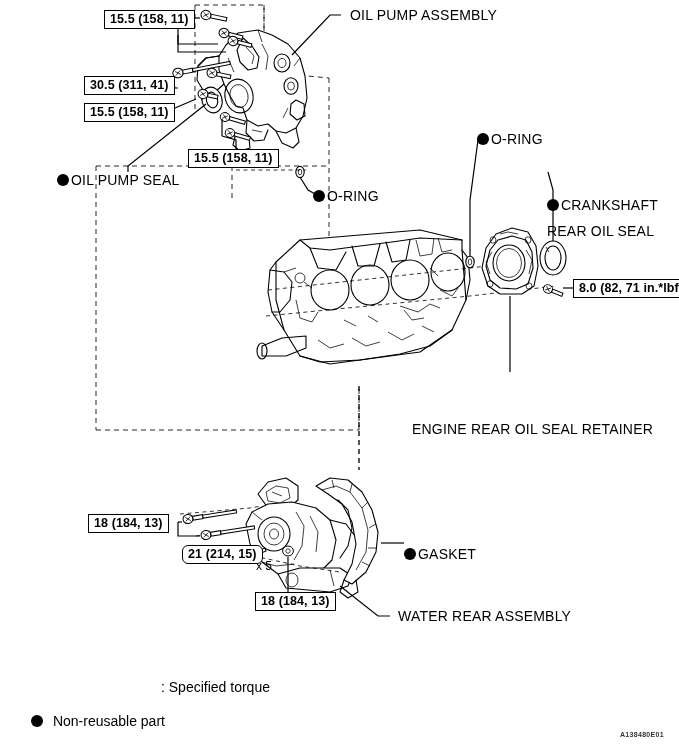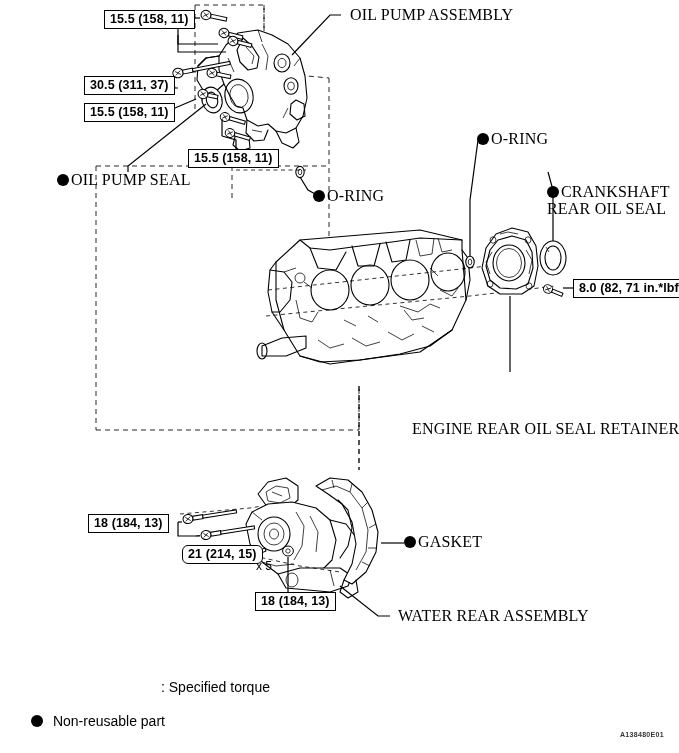--- a/index.html
+++ b/index.html
@@ -8,43 +8,42 @@
     font-family:"Liberation Sans", sans-serif;
     color:#000;
     -webkit-font-smoothing:antialiased;
   }
   #stage{position:absolute;left:0;top:0;width:674px;height:753px;}
   svg.layer{position:absolute;left:0;top:0;width:679px;height:753px;overflow:visible;}
 
   
   .lbl{
     position:absolute;
-    font-size:16px;
+    font-size:14px;
     letter-spacing:.2px;
     white-space:nowrap;
     line-height:16px;
-    font-family:Liberation Serif, serif;
   }
   .torque{
     position:absolute;
     border:1.6px solid #000;
     padding:1px 5px 2px 5px;
     font-size:12.5px;
     font-weight:bold;
     white-space:nowrap;
     background:#fff;
     line-height:14px;
     letter-spacing:.1px;
   }
   .bullet{
     display:inline-block;
     width:12px;height:12px;border-radius:50%;
     background:#000;vertical-align:-1px;margin-right:2px;
   }
-  .two-line{line-height:17px;white-space:pre-line;}
+  .two-line{line-height:26px;white-space:pre-line;}
   .legend-box{
     position:absolute;
     border:1.4px solid #000;
     padding:2px 5px 3px 5px;
     font-size:13.5px;
     background:#fff;
     white-space:nowrap;
   }
   .legend-text{position:absolute;font-size:14px;white-space:nowrap;}
   .docid{
@@ -373,21 +372,21 @@
       <path class="lead" d="M178 522 L178 536 L200 536"></path>
       <path class="lead" d="M241 551 L247 553"></path>
       <path class="lead" d="M288 557 L288 593"></path>
     </g>
 
     <path class="lead" d="M390 616 L378 616 L340 586"></path>
   </svg>
 
   <div class="torque" style="left:104px;top:10px;">15.5 (158, 11)</div>
 
-  <div class="torque" style="left:84px;top:76px;">30.5 (311, 37)</div>
+  <div class="torque" style="left:84px;top:76px;">30.5 (311, 41)</div>
 
   <div class="torque" style="left:84px;top:103px;">15.5 (158, 11)</div>
 
   <div class="torque" style="left:188px;top:149px;">15.5 (158, 11)</div>
 
   <div class="torque" style="left:573px;top:279px;">8.0 (82, 71 in.*lbf)</div>
 
   <div class="torque" style="left:88px;top:514px;">18 (184, 13)</div>
 
   <div class="torque" style="left:182px;top:545px;border-radius:6px;">21 (214, 15)</div>
@@ -414,21 +413,21 @@
 
   <div class="lbl two-line" style="left:547px;top:166px;">
     <span class="bullet"></span><span>CRANKSHAFT
 REAR OIL SEAL</span>
   </div>
 
   <div class="lbl" style="left:412px;top:373px;margin-top:48px;">
     <span>ENGINE REAR OIL SEAL RETAINER</span>
   </div>
 
-  <div class="lbl" style="left:404px;top:534px;">
+  <div class="lbl" style="left:404px;top:546px;">
     <span class="bullet"></span><span>GASKET</span>
   </div>
 
   <div class="lbl" style="left:398px;top:608px;">
     <span>WATER REAR ASSEMBLY</span>
   </div>
 
 
   <div class="legend-text" style="left:161px;top:679px;">: Specified torque</div>
 

